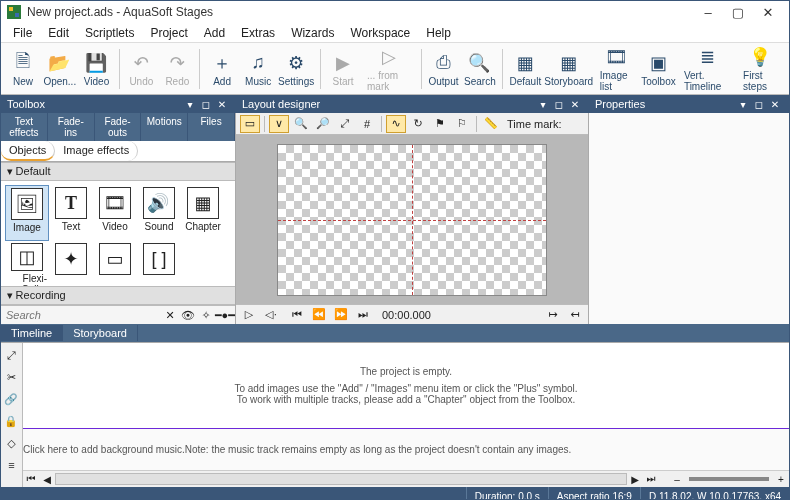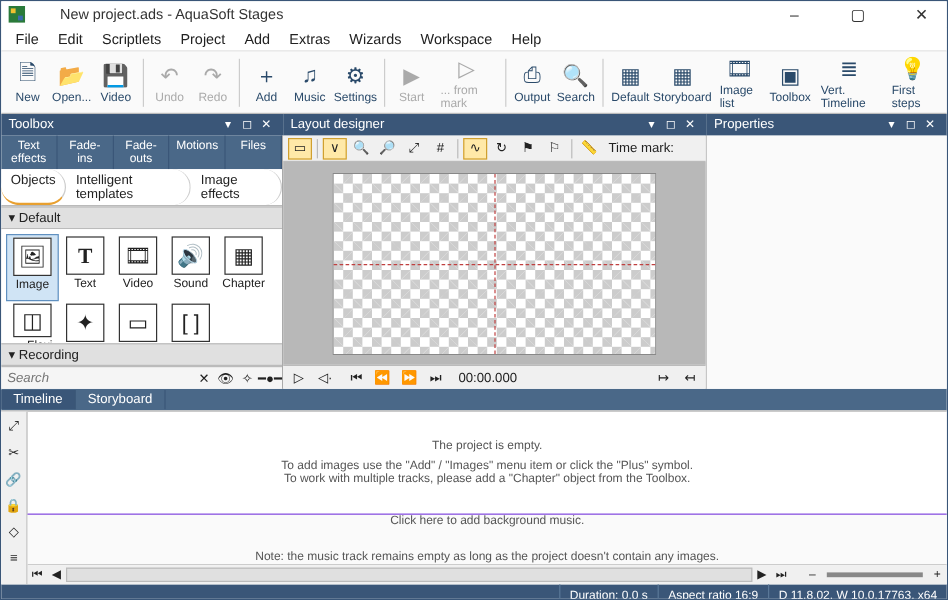--- a/index.html
+++ b/index.html
@@ -1,17 +1,17 @@
 <!DOCTYPE html>
 <html><head>
 <meta charset="utf-8">
 <style>
 * { margin: 0; padding: 0; box-sizing: border-box; font-family: "Segoe UI", Tahoma, sans-serif; }
 body { width: 790px; height: 500px; background: #fff; overflow: hidden; font-size: 11px; color: #222; border: 1px solid #3a5678; }
-.titlebar { height: 22px; background: #fff; display: flex; align-items: center; padding: 0 6px; gap: 23px; }
+.titlebar { height: 22px; background: #fff; display: flex; align-items: center; padding: 0 6px; }
 .titlebar .logo { width: 14px; height: 14px; margin-right: 6px; display: inline-block; }
 .titlebar .title { flex: 1; font-size: 12px; color: #333; }
 .titlebar .winbtn { width: 30px; height: 20px; display: flex; align-items: center; justify-content: center; cursor: pointer; font-size: 13px; color: #333; }
 .menubar { height: 20px; background: #fff; display: flex; align-items: center; padding: 0 4px; gap: 0; border-bottom: 1px solid #ddd; }
 .menubar .mitem { padding: 2px 8px; cursor: pointer; font-size: 12px; }
 .toolbar { height: 52px; background: #fafafa; border-bottom: 1px solid #bbb; display: flex; align-items: center; padding: 0 4px; }
 .toolbar .tbtn { display: flex; flex-direction: column; align-items: center; justify-content: center; padding: 2px 6px; min-width: 36px; cursor: pointer; color: #2a4a6a; }
 .toolbar .tbtn.disabled { color: #aaa; }
 .toolbar .tbtn .ticon { font-size: 18px; height: 24px; display: flex; align-items: center; }
 .toolbar .tbtn .tlabel { font-size: 10px; margin-top: 1px; }
@@ -57,21 +57,21 @@
 .rightcol { width: 200px; display: flex; flex-direction: column; }
 .rightcol .propbody { flex: 1; background: #fafafa; }
 .timeline-hdr { height: 18px; background: #4a6888; display: flex; align-items: center; }
 .timeline-hdr .ttab { color: #fff; padding: 2px 10px; font-size: 11px; cursor: pointer; border-right: 1px solid #3a5678; }
 .timeline-hdr .ttab.active { background: #3a5678; }
 .timeline-body { height: 145px; display: flex; background: #fff; border-top: 1px solid #aaa; }
 .timeline-body .tl-side { width: 22px; background: #f0f0f0; border-right: 1px solid #bbb; display: flex; flex-direction: column; align-items: center; padding-top: 4px; gap: 6px; }
 .timeline-body .tl-side .tlbtn { width: 16px; height: 16px; cursor: pointer; font-size: 11px; display: flex; align-items: center; justify-content: center; }
 .timeline-body .tl-main { flex: 1; display: flex; flex-direction: column; }
 .timeline-body .tl-track { flex: 1; border-bottom: 1px solid #6d28d9; display: flex; flex-direction: column; align-items: center; justify-content: center; font-size: 10px; color: #555; padding: 4px; text-align: center; }
-.timeline-body .tl-music { height: 42px; border-bottom: 1px solid #ccc; display: flex; flex-direction: column; align-items: center; justify-content: space-between; font-size: 10px; color: #555; background: #fafafa; }
+.timeline-body .tl-music { height: 42px; border-bottom: 1px solid #ccc; display: flex; align-items: center; justify-content: flex-start; font-size: 10px; color: #555; background: #fafafa; }
 .timeline-body .tl-scroll { height: 16px; background: #f0f0f0; display: flex; align-items: center; }
 .timeline-body .tl-scroll .sbtn { width: 16px; text-align: center; cursor: pointer; font-size: 10px; }
 .timeline-body .tl-scroll .strack { flex: 1; height: 12px; background: #e0e0e0; border: 1px solid #bbb; }
 .statusbar { height: 18px; background: #3a5678; color: #fff; display: flex; align-items: center; font-size: 10px; }
 .statusbar .sseg { padding: 0 8px; border-left: 1px solid #5a7898; height: 100%; display: flex; align-items: center; }
 .statusbar .sfill { flex: 1; }
 svg { display: block; }
 </style>
 </head>
 <body>
@@ -209,21 +209,20 @@
   <div class="toolbox">
     <div class="tabsrow">
       <div class="tab">Text effects</div>
       <div class="tab">Fade-ins</div>
       <div class="tab">Fade-outs</div>
       <div class="tab">Motions</div>
       <div class="tab">Files</div>
     </div>
     <div class="tabsrow2">
       <div class="tab active">Objects</div>
-      <div class="tab">Intelligent templates</div>
       <div class="tab">Image effects</div>
     </div>
     <div class="section-hdr">▾ <span>Default</span></div>
     <div class="objgrid">
       <div class="obj selected">
           <div class="oicon">🖼</div>
           <div class="olabel">Image</div>
         </div>
       <div class="obj">
           <div class="oicon" style="font-family:serif;font-weight:bold">T</div>

